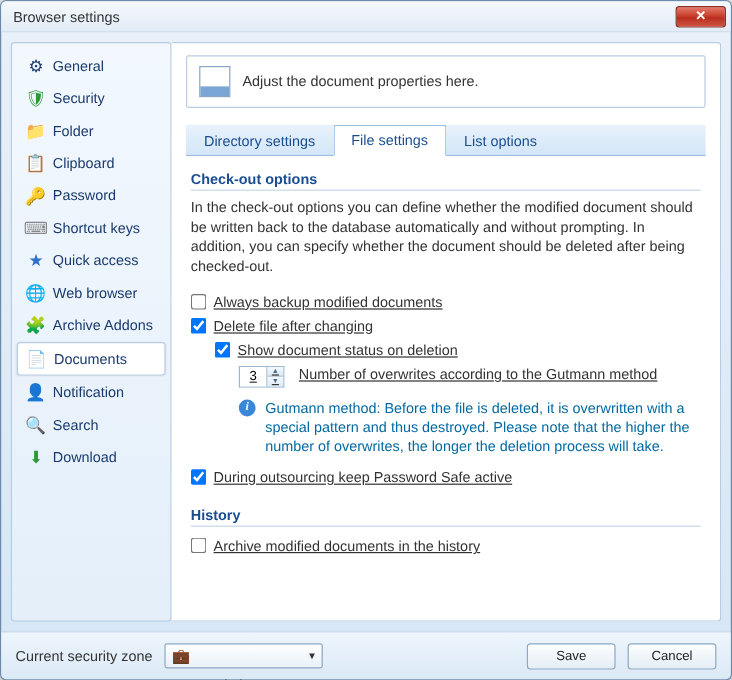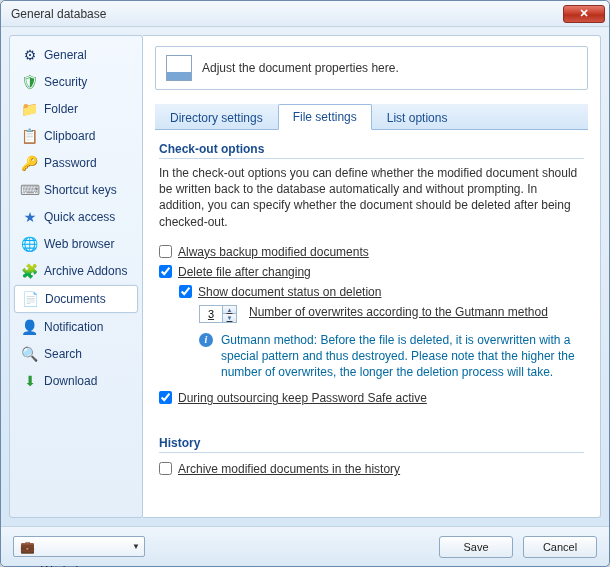--- a/index.html
+++ b/index.html
@@ -232,21 +232,21 @@
   cursor: pointer;
   color: #222;
 }
 </style>
 </head>
 <body>
 
 <div class="window">
 
   <div class="titlebar">
-    <span class="titlebar-title">General database</span>
+    <span class="titlebar-title">Browser settings</span>
     <div class="close-btn">
       <span>✕</span>
     </div>
   </div>
 
   <div class="body">
 
     <div class="sidebar">
       <div class="sidebar-item">
         <span class="ic">⚙</span>
@@ -352,32 +352,33 @@
         <div class="info-row">
           <span class="info-icon">i</span>
           <span class="info-text">Gutmann method: Before the file is deleted, it is overwritten with a special pattern and thus destroyed. Please note that the higher the number of overwrites, the longer the deletion process will take.</span>
         </div>
 
         <label class="check-row">
           <input type="checkbox" checked="" style="">
           <span>During outsourcing keep Password Safe active</span>
         </label>
 
-        <div class="section-title" style="margin-top:28px">History</div>
+        <div class="section-title" style="margin-top:14px">History</div>
 
         <label class="check-row">
           <input type="checkbox" style="">
           <span>Archive modified documents in the history</span>
         </label>
 
       </div>
     </div>
   </div>
 
   <div class="footer">
+    <span class="footer-label">Current security zone</span>
     <div class="select">
       <span class="sic">💼</span>
       <span class="txt">Workplace</span>
       <span class="dd">▼</span>
     </div>
     <div class="spacer"></div>
     <button class="btn">Save</button>
     <button class="btn">Cancel</button>
   </div>
 

